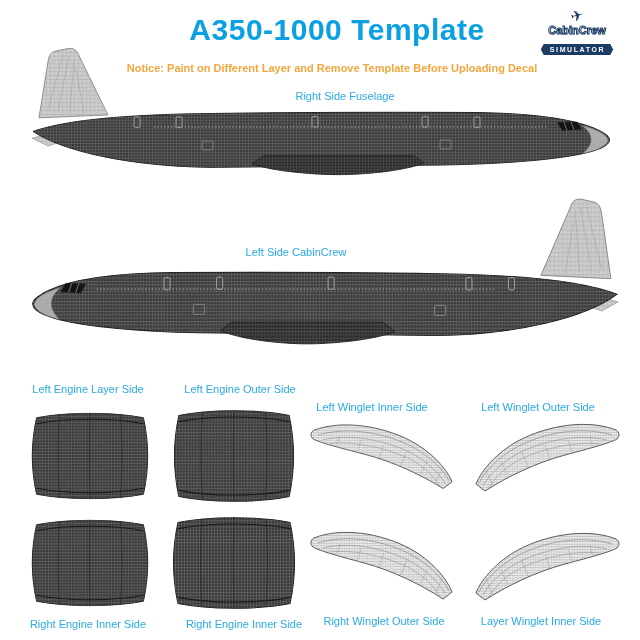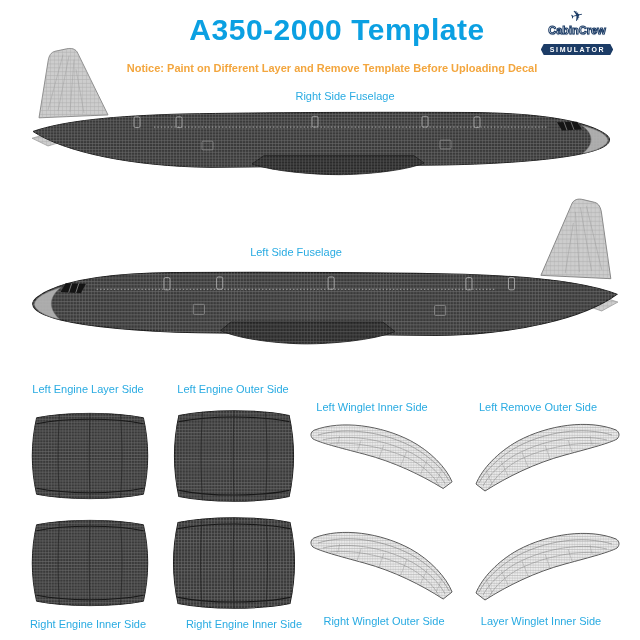--- a/index.html
+++ b/index.html
@@ -17,21 +17,21 @@
     position:absolute;top:62px;left:0;width:100%;box-sizing:border-box;padding-left:24px;
     text-align:center;font-size:11px;font-weight:bold;color:var(--notice-orange,#f3a63e);
   }
   .sec-label{
     position:absolute;transform:translateX(-50%);white-space:nowrap;
     font-size:11px;font-weight:normal;color:var(--label-cyan,#29abe2);
   }
   .lbl-rf{left:345px;top:90px}
   .lbl-lf{left:296px;top:246px}
   .lbl-lei{left:88px;top:383px}
-  .lbl-leo{left:233px;top:383px}
+  .lbl-leo{left:240px;top:383px}
   .lbl-lwi{left:372px;top:401px}
   .lbl-lwo{left:538px;top:401px}
   .lbl-reo{left:88px;top:618px}
   .lbl-rei{left:244px;top:618px}
   .lbl-rwo{left:384px;top:615px}
   .lbl-rwi{left:541px;top:615px}
 
   .fus1{left:26px;top:44px;width:600px;height:136px}
   .fus2{left:16px;top:194px;width:608px;height:156px;transform:scaleX(-1)}
   .eng1{left:28px;top:407px;width:124px;height:98px}
@@ -119,44 +119,44 @@
       <path d="M10 21 C40 12 78 18 107 34 C124 44 137 57 143 69" fill="none" stroke="#7c7c7c" stroke-width="0.6"></path>
       <path d="M15 26 C45 19 81 27 107 41 C122 50 133 61 139 72" fill="none" stroke="#7c7c7c" stroke-width="0.5"></path>
       <path d="M22 30 C50 27 84 36 105 47 C117 54 127 63 133 74" fill="none" stroke="#7c7c7c" stroke-width="0.45"></path>
       <path d="M30 31L32 22M50 38L54 26M72 45L77 31M94 53L100 38M114 62L121 47M130 70L136 56" stroke="#8f8f8f" stroke-width="0.4" fill="none"></path>
     </g>
   </defs>
 </svg>
 
 <div>
 
-  <div class="title">A350-2000 Template</div>
+  <div class="title">A350-1000 Template</div>
 
   <div class="logo">
     <div class="logo-plane">✈</div>
     <div class="logo-name">CabinCrew</div>
     <div class="logo-ribbon">SIMULATOR</div>
   </div>
 
   <div class="notice">Notice: Paint on Different Layer and Remove Template Before Uploading Decal</div>
 
   <div class="sec-label lbl-rf">Right Side Fuselage</div>
   <svg class="abs fus1" viewBox="0 0 600 140" preserveAspectRatio="none">
       <use href="#g-fuselage"></use>
     </svg>
 
-  <div class="sec-label lbl-lf">Left Side Fuselage</div>
+  <div class="sec-label lbl-lf">Left Side CabinCrew</div>
   <svg class="abs fus2" viewBox="0 0 600 140" preserveAspectRatio="none">
       <use href="#g-fuselage"></use>
     </svg>
 
   <div class="sec-label lbl-lei">Left Engine Layer Side</div>
   <div class="sec-label lbl-leo">Left Engine Outer Side</div>
   <div class="sec-label lbl-lwi">Left Winglet Inner Side</div>
-  <div class="sec-label lbl-lwo">Left Remove Outer Side</div>
+  <div class="sec-label lbl-lwo">Left Winglet Outer Side</div>
 
   <svg class="abs eng1" viewBox="0 0 130 100" preserveAspectRatio="none">
       <use href="#g-engine"></use>
     </svg>
   <svg class="abs eng2" viewBox="0 0 130 100" preserveAspectRatio="none">
       <use href="#g-engine"></use>
     </svg>
   <svg class="abs wing1" viewBox="0 0 150 88" preserveAspectRatio="none">
       <use href="#g-winglet"></use>
     </svg>

